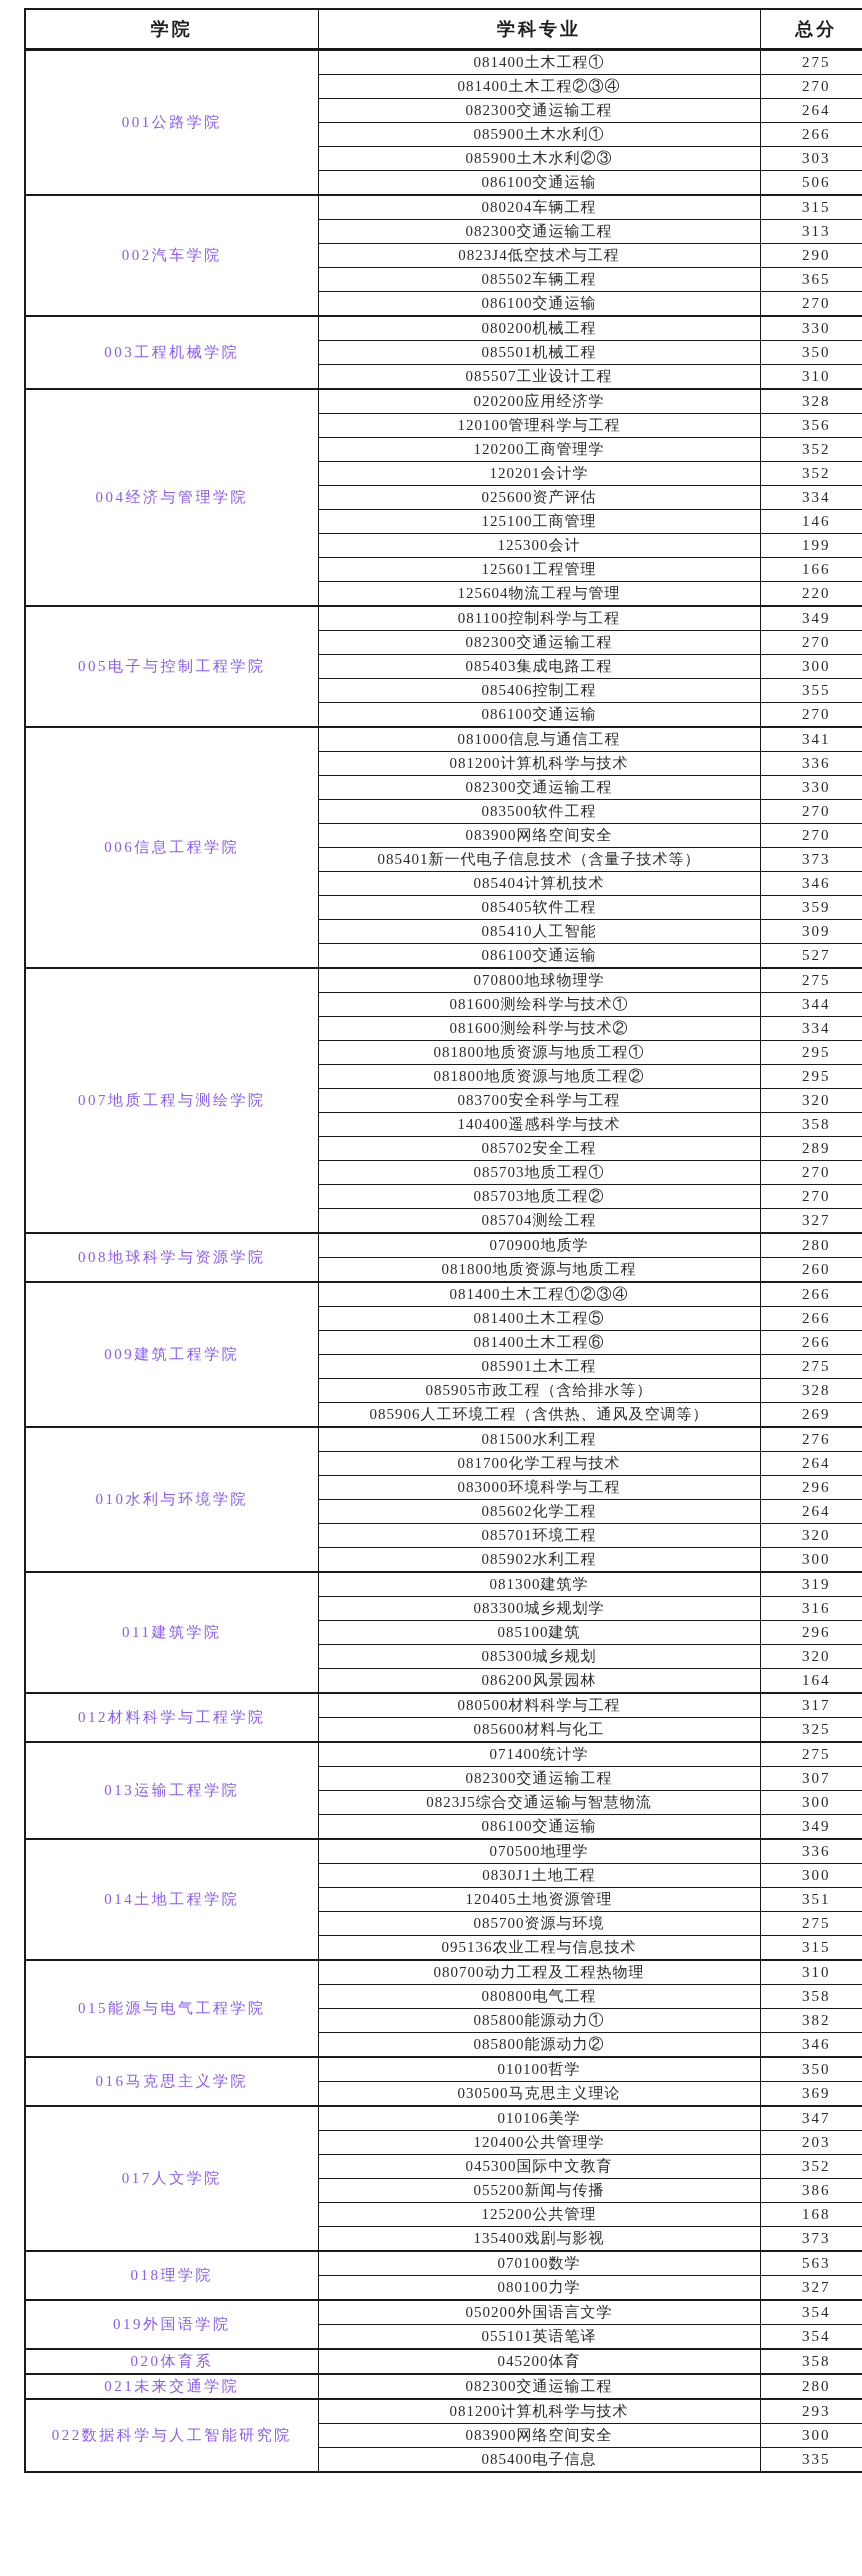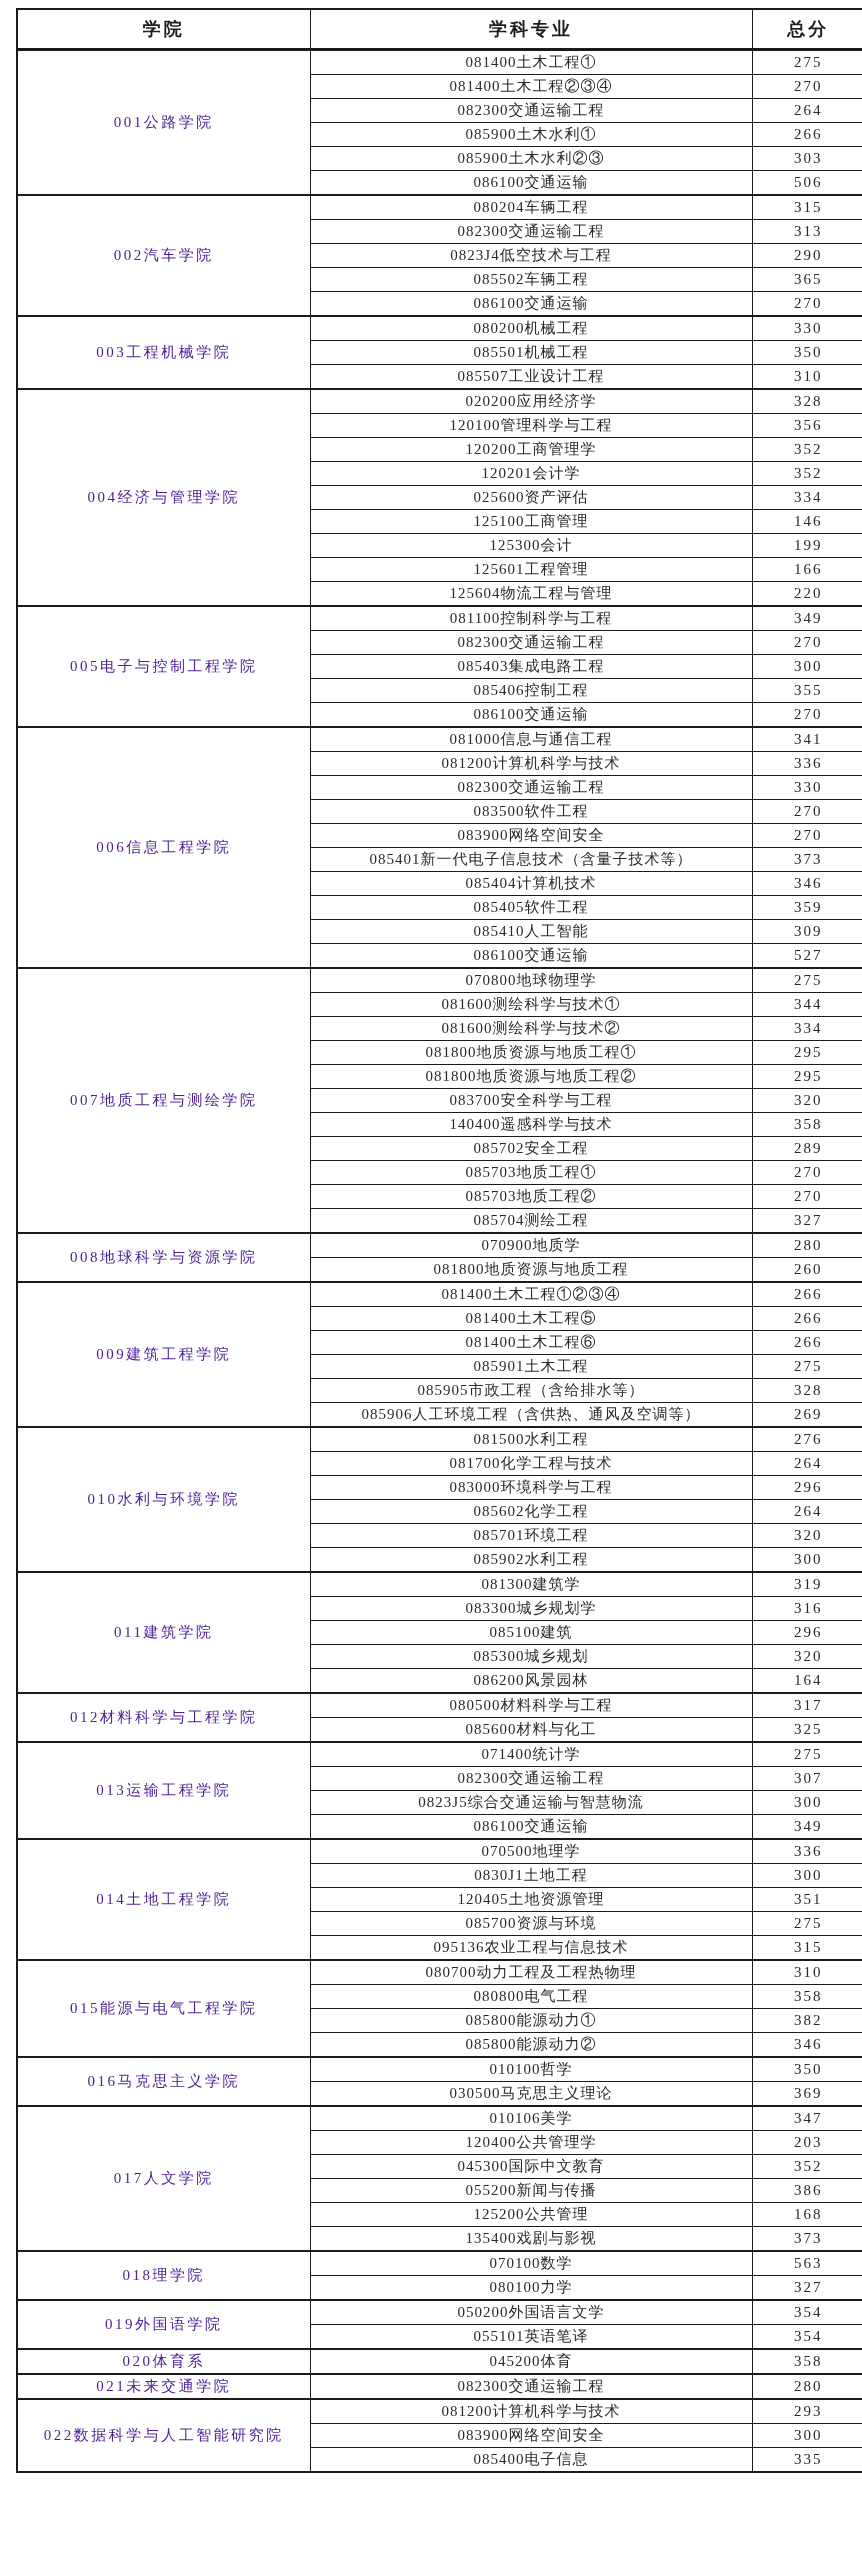--- a/index.html
+++ b/index.html
@@ -6,21 +6,21 @@
     margin: 0;
     padding: 0;
     background: #ffffff;
     width: 863px;
   }
   .page {
     width: 863px;
     min-height: 2576px;
     background: #ffffff;
     box-sizing: border-box;
-    padding: 8px 16px;
+    padding: 8px 24px;
     font-family: "Liberation Serif", "DejaVu Serif", serif;
     color: #262626;
   }
   table.score-table {
     width: 848px;
     border-collapse: collapse;
     table-layout: fixed;
     border: 2px solid #1a1a1a;
   }
   table.score-table th,
@@ -46,21 +46,21 @@
   table.score-table tbody {
     border-top: 2.5px solid #1a1a1a;
   }
   table.score-table td {
     height: 23px;
     font-size: 15px;
     line-height: 1;
   }
   td.college {
     letter-spacing: 2.5px;
-    color: #4c1d95;
+    color: #8b5cf6;
   }
   td.major {
     letter-spacing: 1px;
     color: #2a2a2a;
   }
   td.score {
     letter-spacing: 2px;
     color: #2a2a2a;
     font-size: 15.5px;
   }

